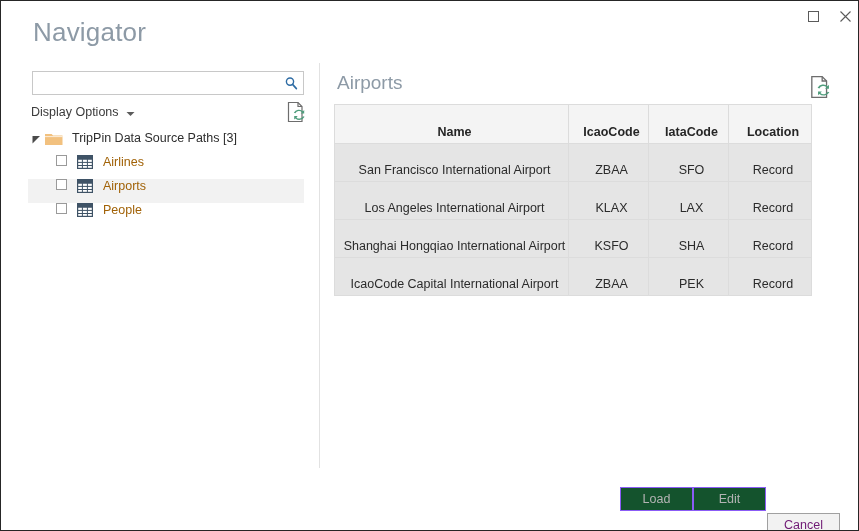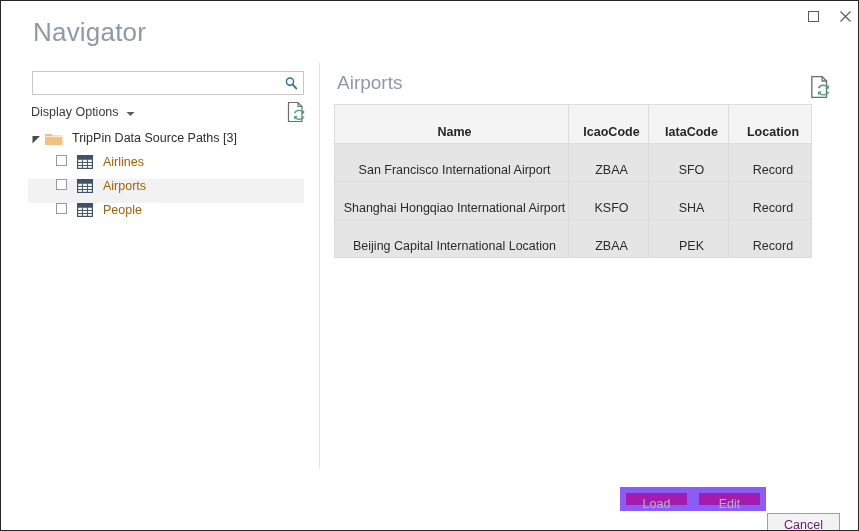--- a/index.html
+++ b/index.html
@@ -242,22 +242,22 @@
     height: 62px;
   }
   .dlg-btn {
     position: absolute;
     top: 19px;
     width: 73px;
     height: 24px;
     box-sizing: border-box;
     font-family: "Liberation Sans", sans-serif;
     font-size: 12.5px;
-    background: #a21caf;
-    border: 6px solid #8b5cf6;
+    background: #14532d;
+    border: 1px solid #8b5cf6;
     color: #b4b4b4;
     padding: 0;
     cursor: default;
     line-height: 22px;
   }
   .dlg-btn.enabled {
     background: #f2f2f2;
     border: 1px solid #a0a0a0;
     color: #701a75;
     margin-top: 26px;
@@ -413,27 +413,33 @@
           </tr>
         </thead>
         <tbody>
           <tr>
             <td>San Francisco International Airport</td>
             <td>ZBAA</td>
             <td>SFO</td>
             <td>Record</td>
           </tr>
           <tr>
+            <td>Los Angeles International Airport</td>
+            <td>KLAX</td>
+            <td>LAX</td>
+            <td>Record</td>
+          </tr>
+          <tr>
             <td>Shanghai Hongqiao International Airport</td>
             <td>KSFO</td>
             <td>SHA</td>
             <td>Record</td>
           </tr>
           <tr>
-            <td>Beijing Capital International Location</td>
+            <td>IcaoCode Capital International Airport</td>
             <td>ZBAA</td>
             <td>PEK</td>
             <td>Record</td>
           </tr>
         </tbody>
       </table>
     </div>
 
   </div>
 

